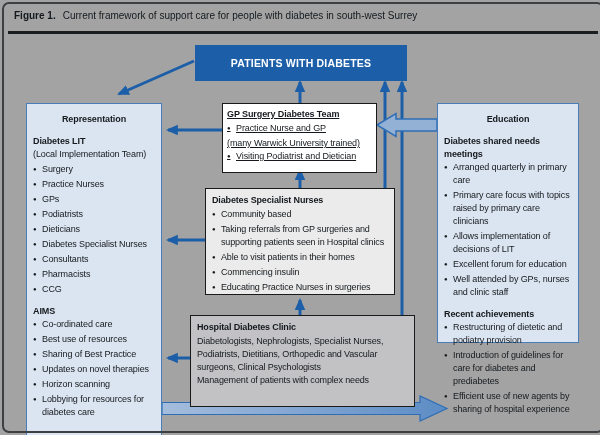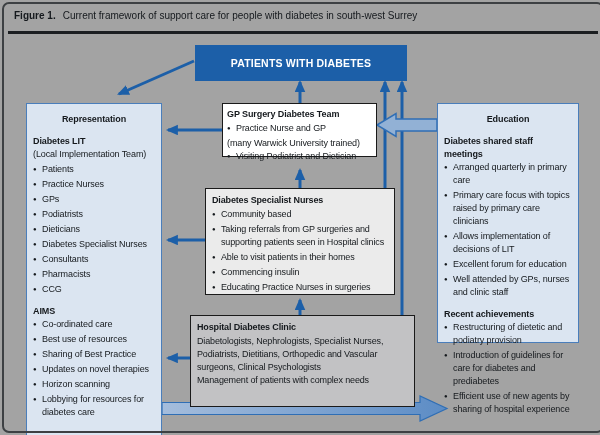--- a/index.html
+++ b/index.html
@@ -21,22 +21,22 @@
   .bullet{flex:0 0 9px;font-size:6px;line-height:13px;}
   .bullet-text{flex:1;}
 
   .patients{left:195px;top:45px;width:212px;height:36px;background:#1c5fa8;
             display:flex;align-items:center;justify-content:center;}
   .patients span{color:#ffffff;font-weight:bold;font-size:10.5px;letter-spacing:0.2px;}
 
   .rep{left:26px;top:103px;width:136px;height:360px;}
   .edu{left:437px;top:103px;width:142px;height:240px;}
 
-  .gp{left:222px;top:103px;width:155px;height:54px;background:#ffffff;
-      border:1.6px solid #1a1a1a;padding:4px 4px;}
+  .gp{left:222px;top:103px;width:155px;height:70px;background:#ffffff;
+      border:1.6px solid #1a1a1a;padding:4px 4px;text-decoration:underline;}
   .dsn{left:205px;top:188px;width:190px;height:107px;background:#ebebeb;
        border:1.6px solid #1a1a1a;padding:5px 6px;letter-spacing:-0.15px;}
   .hosp{left:190px;top:315px;width:225px;height:92px;background:#c2c2c4;
         border:1.6px solid #1a1a1a;padding:5px 6px;letter-spacing:-0.15px;}
   .box-title{font-weight:bold;margin-bottom:1px;}
 
   .arrow-layer{position:absolute;left:0;top:0;pointer-events:none;}
 </style>
 </head>
 <body>
@@ -81,21 +81,21 @@
     <span>PATIENTS WITH DIABETES</span>
   </div>
 
   <div class="box panel rep">
     <div class="panel-header">Representation</div>
     <div class="bold">Diabetes LIT</div>
     <div class="subhead">(Local Implementation Team)</div>
     <div>
         <div class="bullet-item">
           <span class="bullet">●</span>
-          <span class="bullet-text">Patients</span>
+          <span class="bullet-text">Surgery</span>
         </div>
         <div class="bullet-item">
           <span class="bullet">●</span>
           <span class="bullet-text">Practice Nurses</span>
         </div>
         <div class="bullet-item">
           <span class="bullet">●</span>
           <span class="bullet-text">GPs</span>
         </div>
         <div class="bullet-item">
@@ -192,21 +192,21 @@
   </div>
 
   <div class="box hosp">
     <div class="box-title">Hospital Diabetes Clinic</div>
     <div>Diabetologists, Nephrologists, Specialist Nurses, Podiatrists, Dietitians, Orthopedic and Vascular surgeons, Clinical Psychologists</div>
     <div>Management of patients with complex needs</div>
   </div>
 
   <div class="box panel edu">
     <div class="panel-header">Education</div>
-    <div class="bold">Diabetes shared staff meetings</div>
+    <div class="bold">Diabetes shared needs meetings</div>
     <div>
         <div class="bullet-item">
           <span class="bullet">●</span>
           <span class="bullet-text">Arranged quarterly in primary care</span>
         </div>
         <div class="bullet-item">
           <span class="bullet">●</span>
           <span class="bullet-text">Primary care focus with topics raised by primary care clinicians</span>
         </div>
         <div class="bullet-item">

